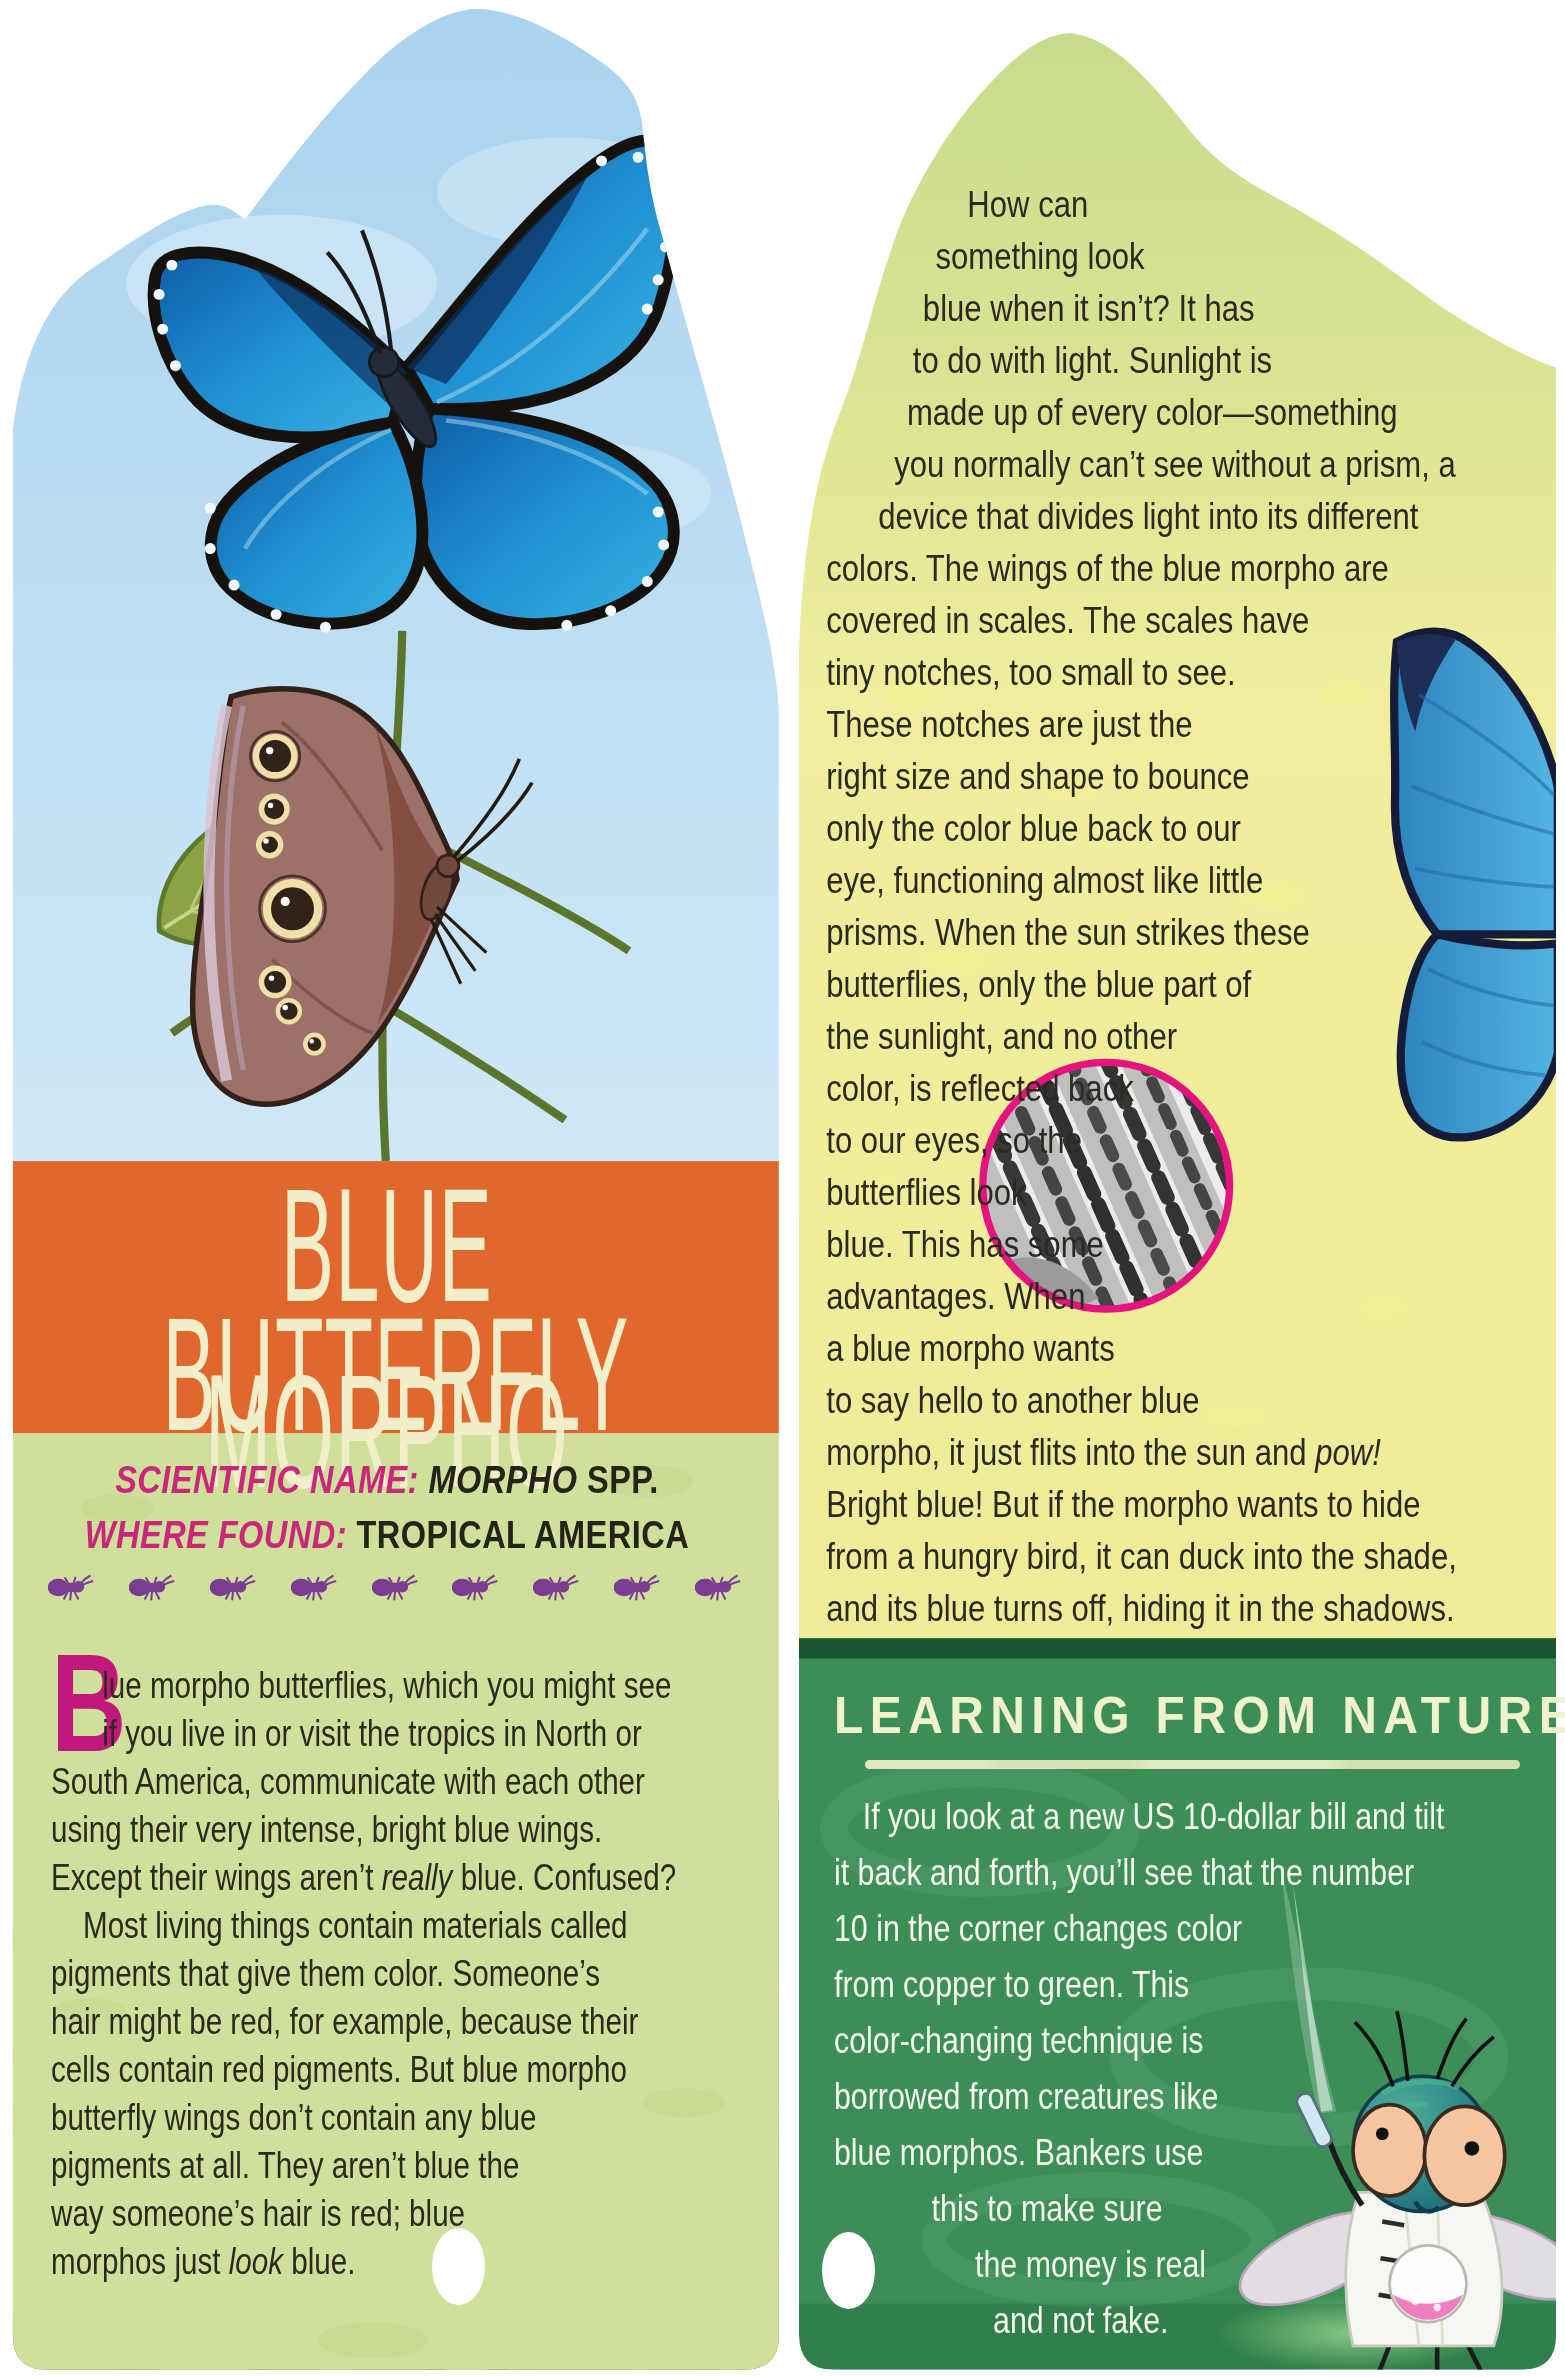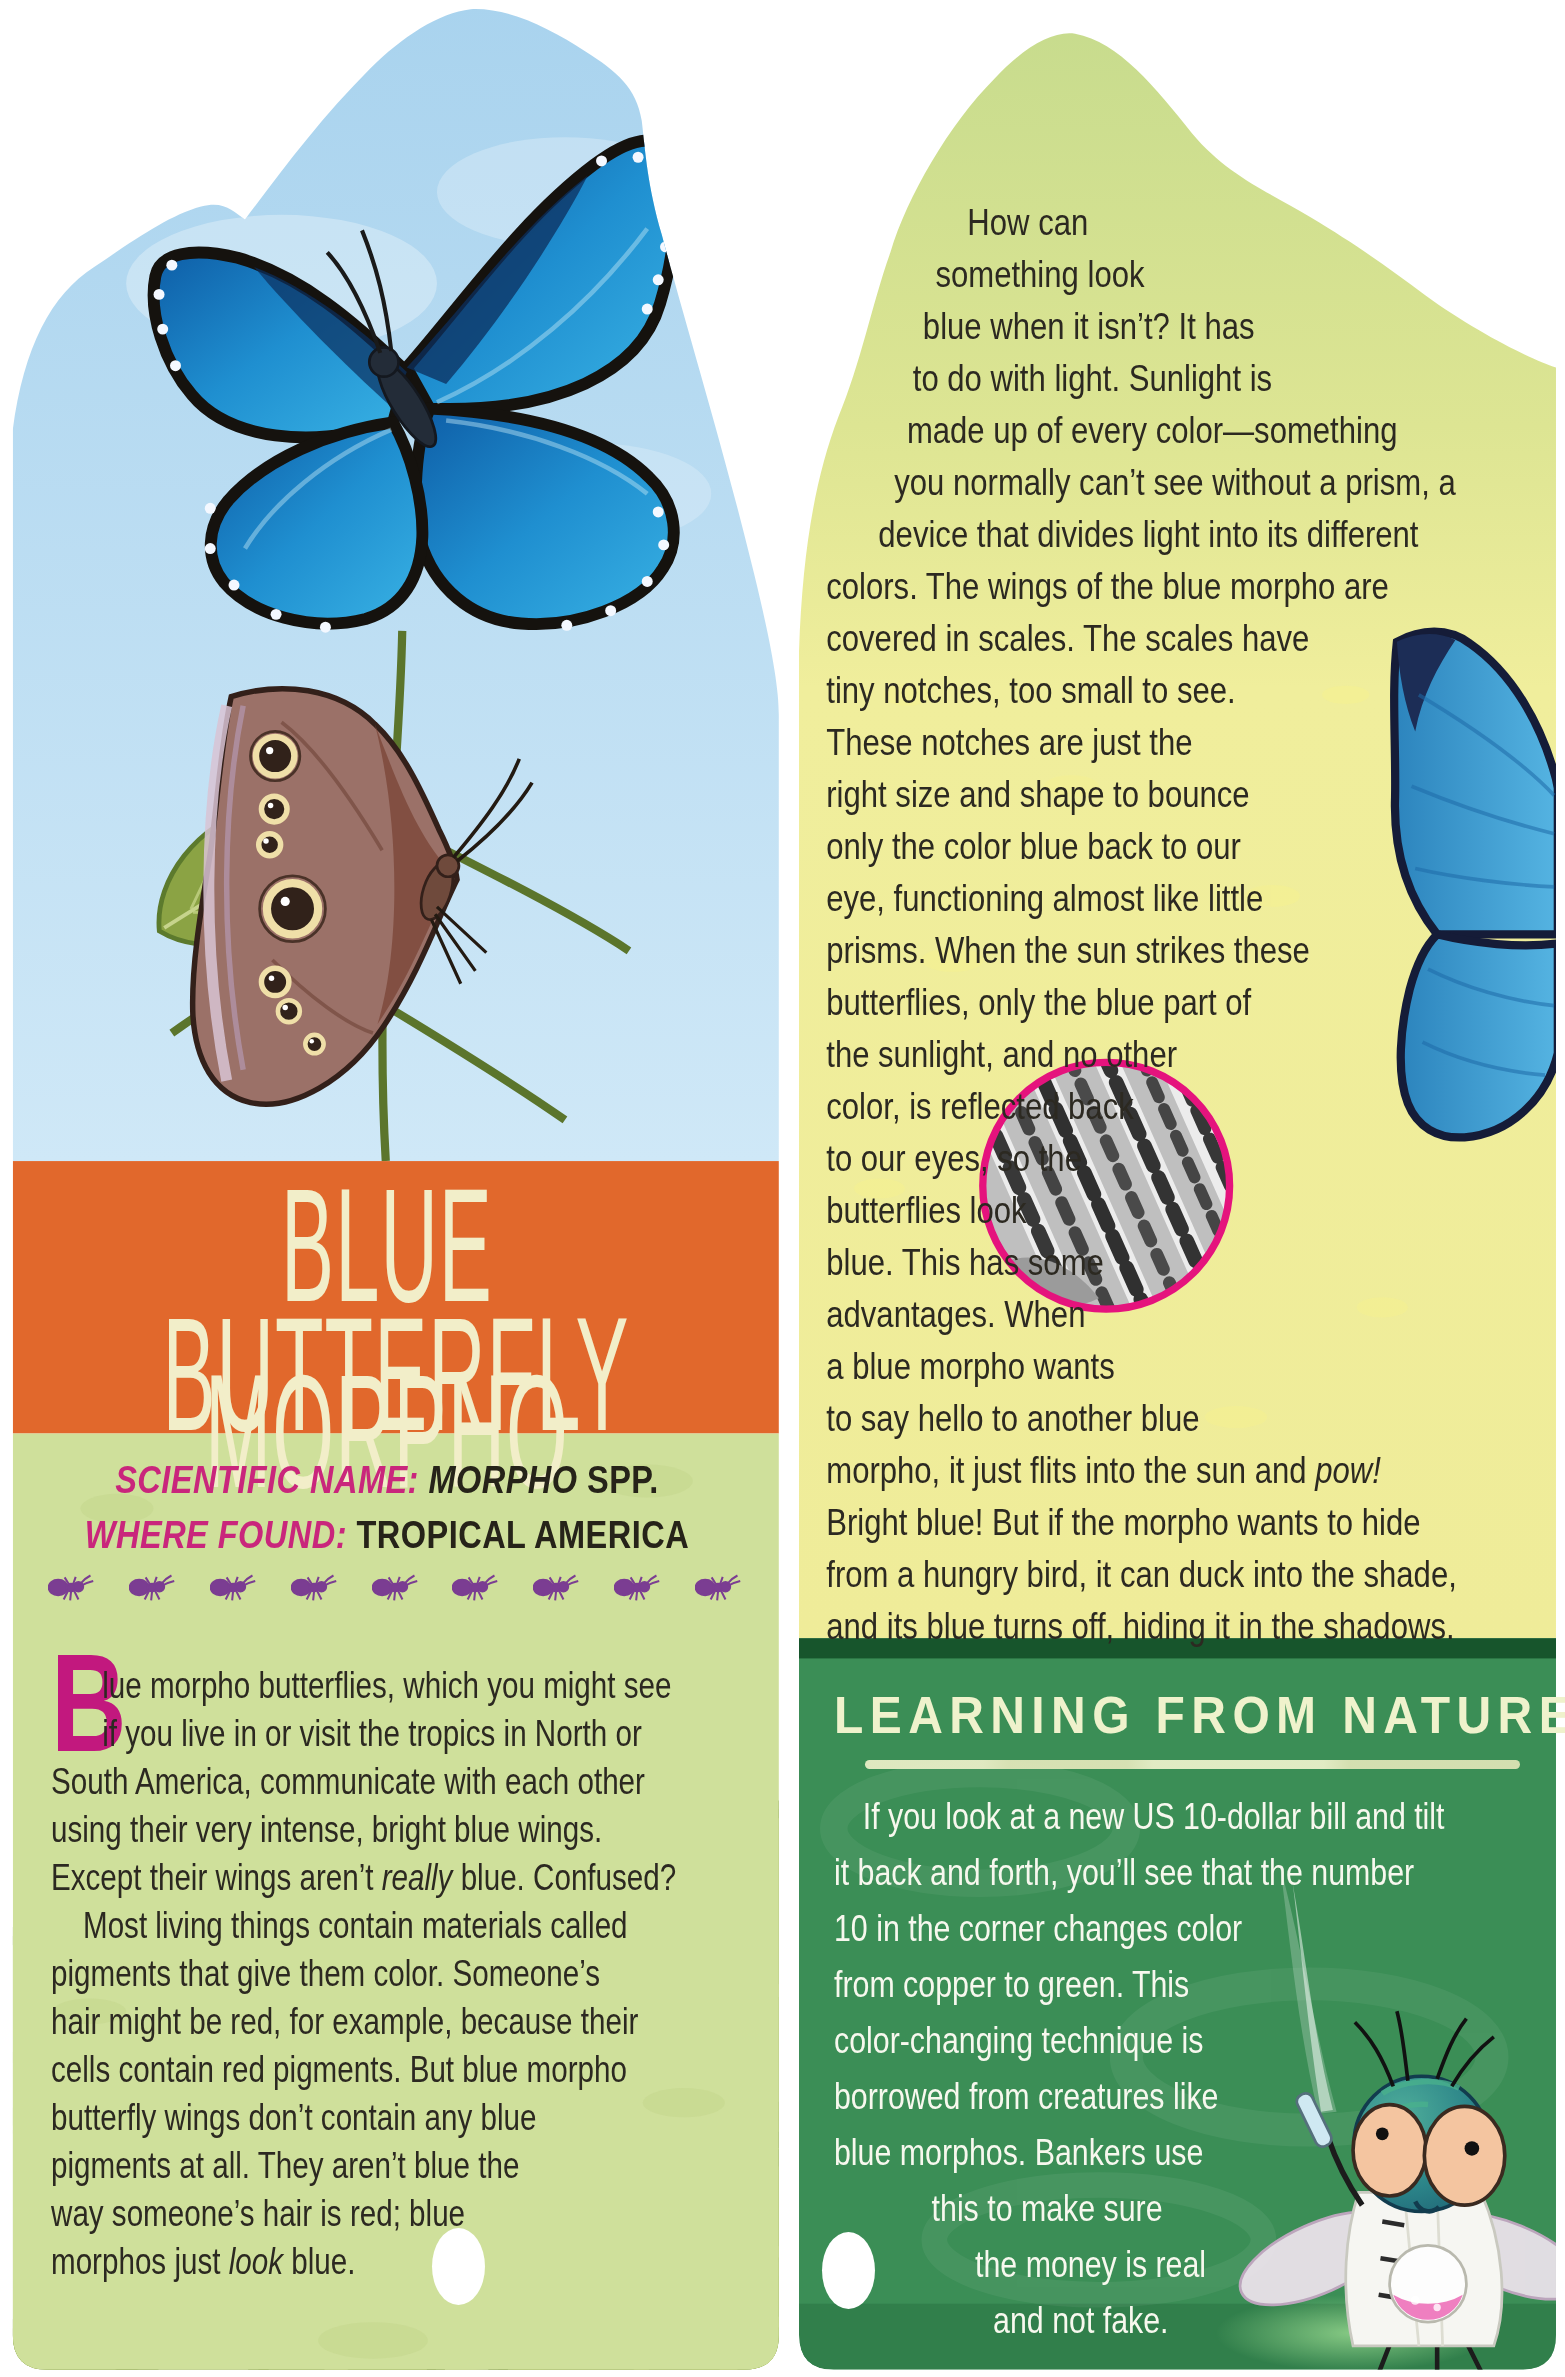--- a/index.html
+++ b/index.html
@@ -16,21 +16,21 @@
   .facts-label{color:#c9267c;font-style:italic;}
   .facts-value{color:#262319;}
   .it{font-style:italic;}
   .ant-row{position:absolute;left:48px;top:1569px;width:695px;display:flex;justify-content:space-between;}
   .ant{width:48px;height:37px;}
   .body-block{position:absolute;left:51px;top:1662px;width:695px;}
   .body-block .line{font-size:37px;line-height:48px;transform:scaleX(.8);}
   .dropcap{float:left;width:64px;height:90px;color:#c2187e;font-size:134px;font-weight:700;
     line-height:79px;transform:scale(.78,1.04);transform-origin:left top;}
   
-  .intro-block{position:absolute;left:817px;top:197px;width:743px;}
+  .intro-block{position:absolute;left:817px;top:179px;width:743px;}
   .intro-block .line{font-size:37px;line-height:52px;transform:scaleX(.84);}
   .chalk-heading{position:absolute;left:834px;top:1688px;width:710px;text-align:center;color:#eff2cc;
     font-size:48px;font-weight:700;letter-spacing:6.4px;transform:scaleY(1.08);white-space:nowrap;}
   .chalk-underline{position:absolute;left:865px;top:1760px;width:655px;height:9.1px;border-radius:4.6px;
     background:linear-gradient(90deg,#edf0c9 0 18%,#e4e8bb 22% 40%,#f0f3cd 44% 70%,#e2e6b8 74% 100%);opacity:.92;}
   .chalk-block{position:absolute;left:834px;top:1789px;width:713px;}
   .chalk-block .line{font-size:37px;line-height:56px;color:#f7f8ee;transform:scaleX(.82);}
   .hole{position:absolute;width:53px;height:77px;border-radius:50%;background:#ffffff;}
 </style>
 </head>

